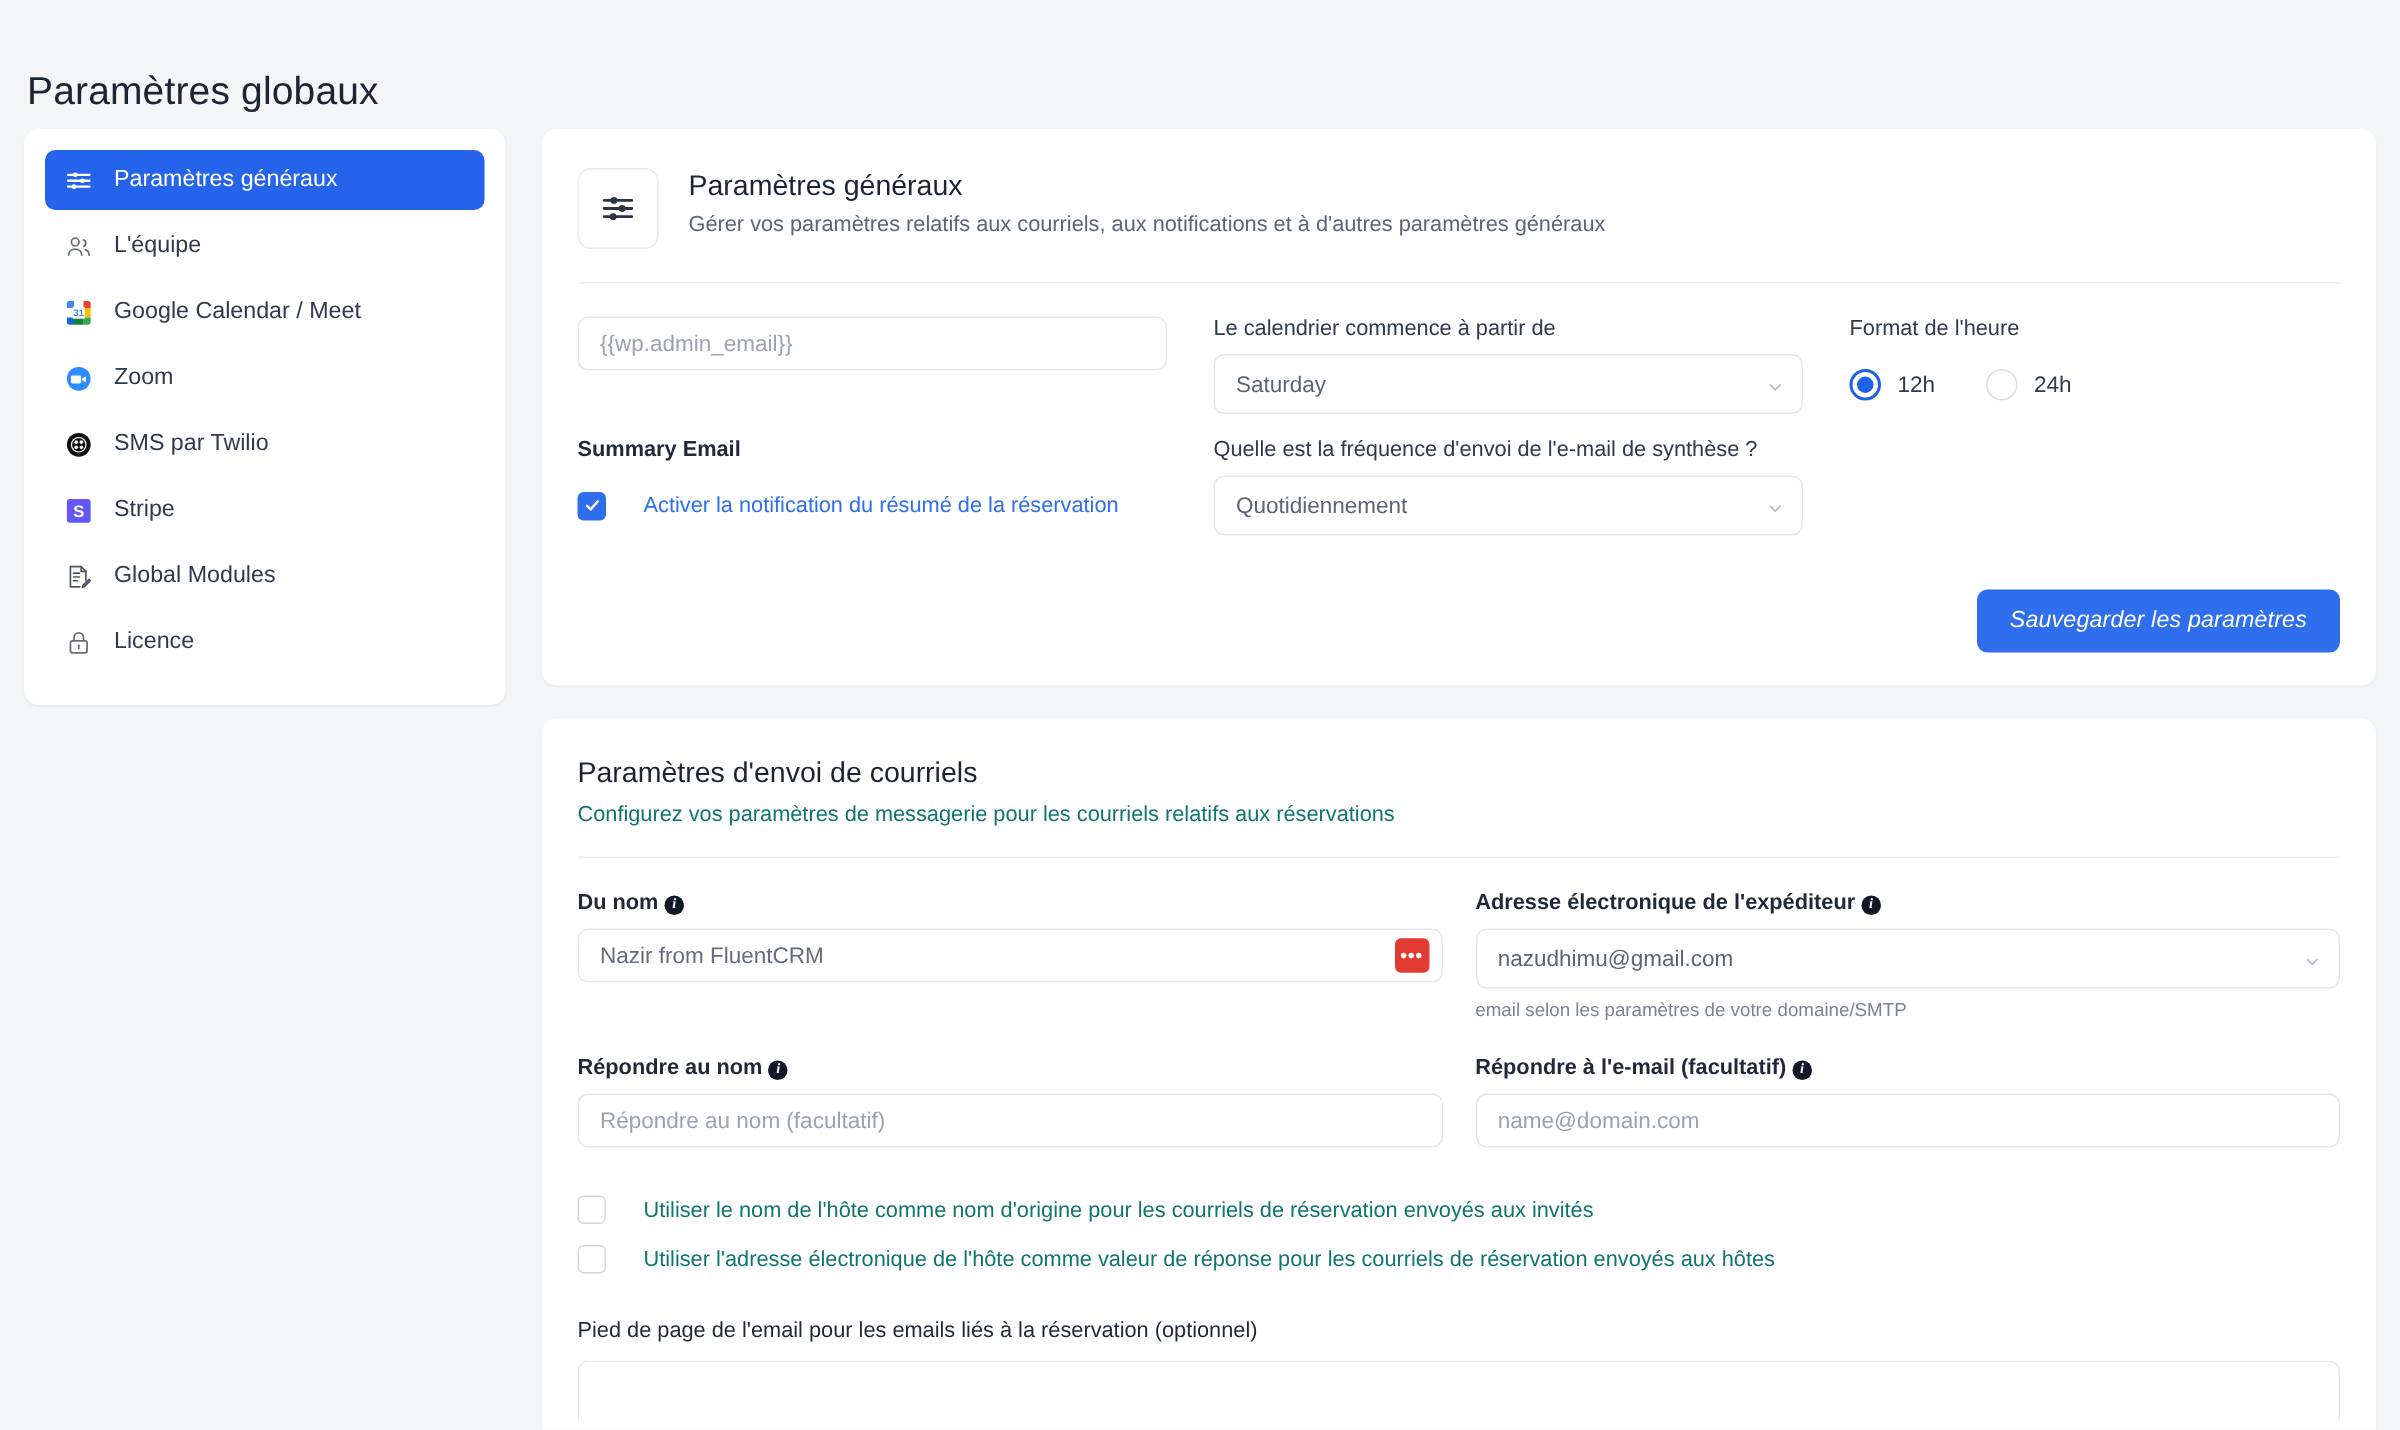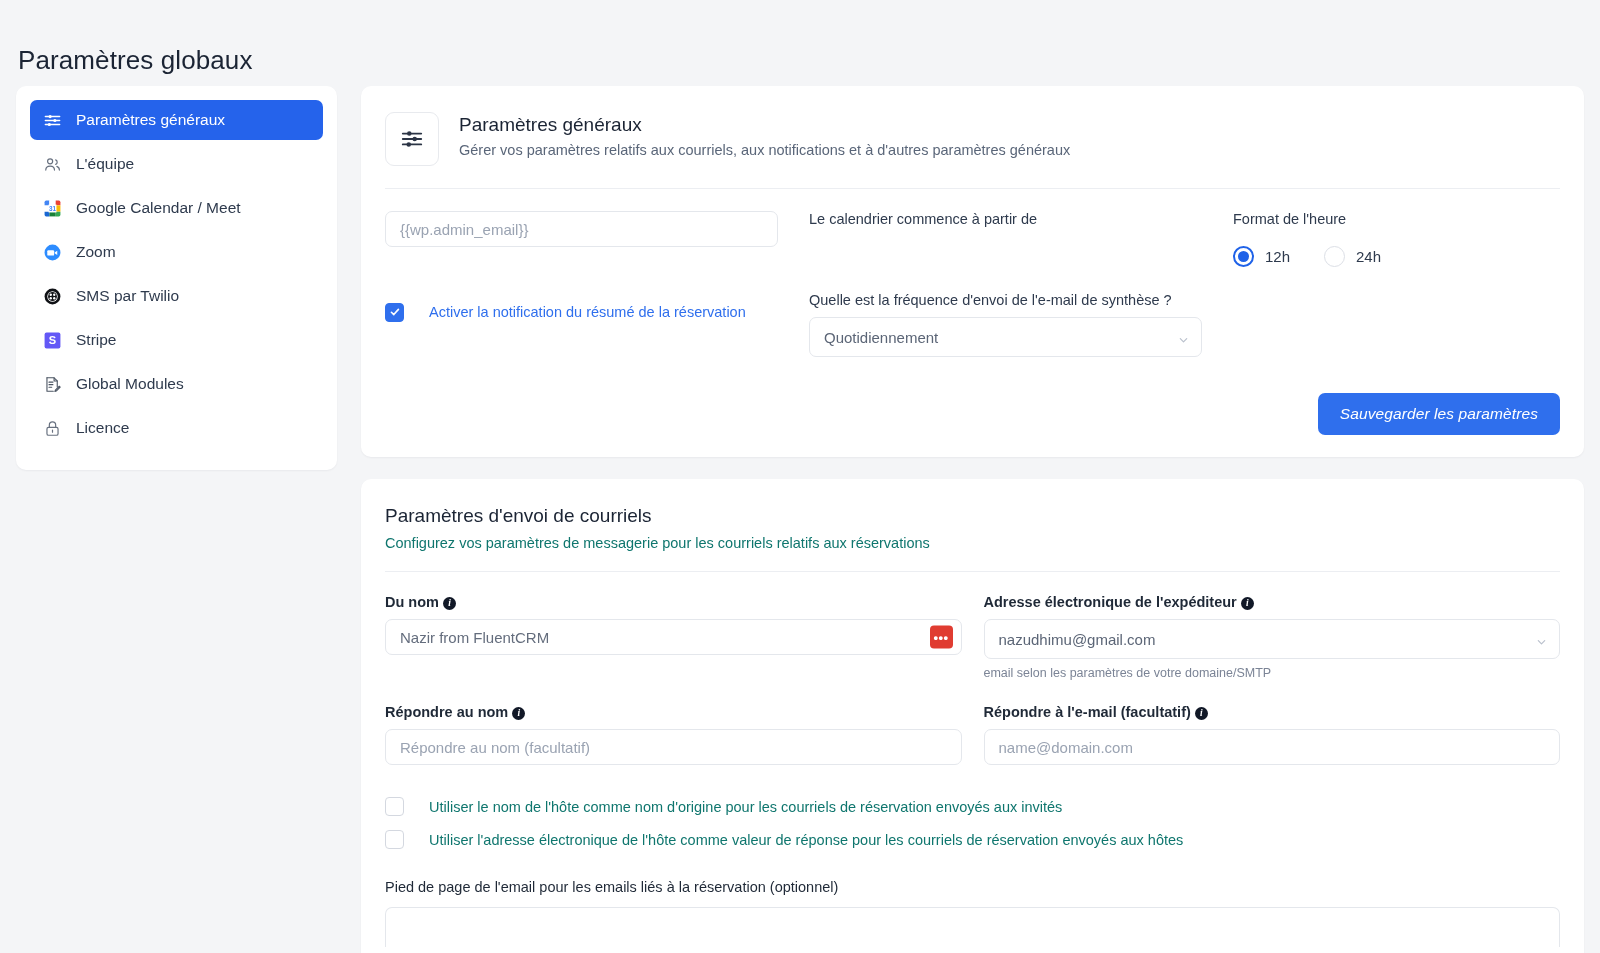--- a/index.html
+++ b/index.html
@@ -476,39 +476,48 @@
         <div class="card-body">
 
           <div class="grid3">
 
             <div class="field">
               <div class="input placeholder">{{wp.admin_email}}</div>
             </div>
 
             <div class="field">
               <label class="flabel">Le calendrier commence à partir de</label>
+              <div class="select">
+                <span>Saturday</span>
+                <span class="chev">
+                  <svg viewBox="0 0 12 12" width="11" height="11" fill="none" stroke="#b9c0cc" stroke-width="1.3" stroke-linecap="round" stroke-linejoin="round">
+                      <polyline points="2.5,4.5 6,8 9.5,4.5"></polyline>
+                    </svg>
+                </span>
+              </div>
             </div>
 
             <div class="field">
               <label class="flabel">Format de l'heure</label>
               <div class="radio-group">
                 <div class="radio-item">
                   <span class="radio on">
                       <i></i>
                     </span>
                   <span class="rlabel">12h</span>
                 </div>
                 <div class="radio-item">
                   <span class="radio"></span>
                   <span class="rlabel">24h</span>
                 </div>
               </div>
             </div>
 
             <div class="field" style="margin-bottom:0;">
+              <label class="flabel semi">Summary Email</label>
               <div class="cbrow accent" style="margin-bottom:0;height:40px;">
                 <span class="cbox checked">
                   <svg viewBox="0 0 14 14" width="12" height="12" fill="none" stroke="#ffffff" stroke-width="1.9" stroke-linecap="round" stroke-linejoin="round">
                       <polyline points="2.8,7.3 5.6,10 11,3.9"></polyline>
                     </svg>
                 </span>
                 <span class="cblabel">Activer la notification du résumé de la réservation</span>
               </div>
             </div>
 

